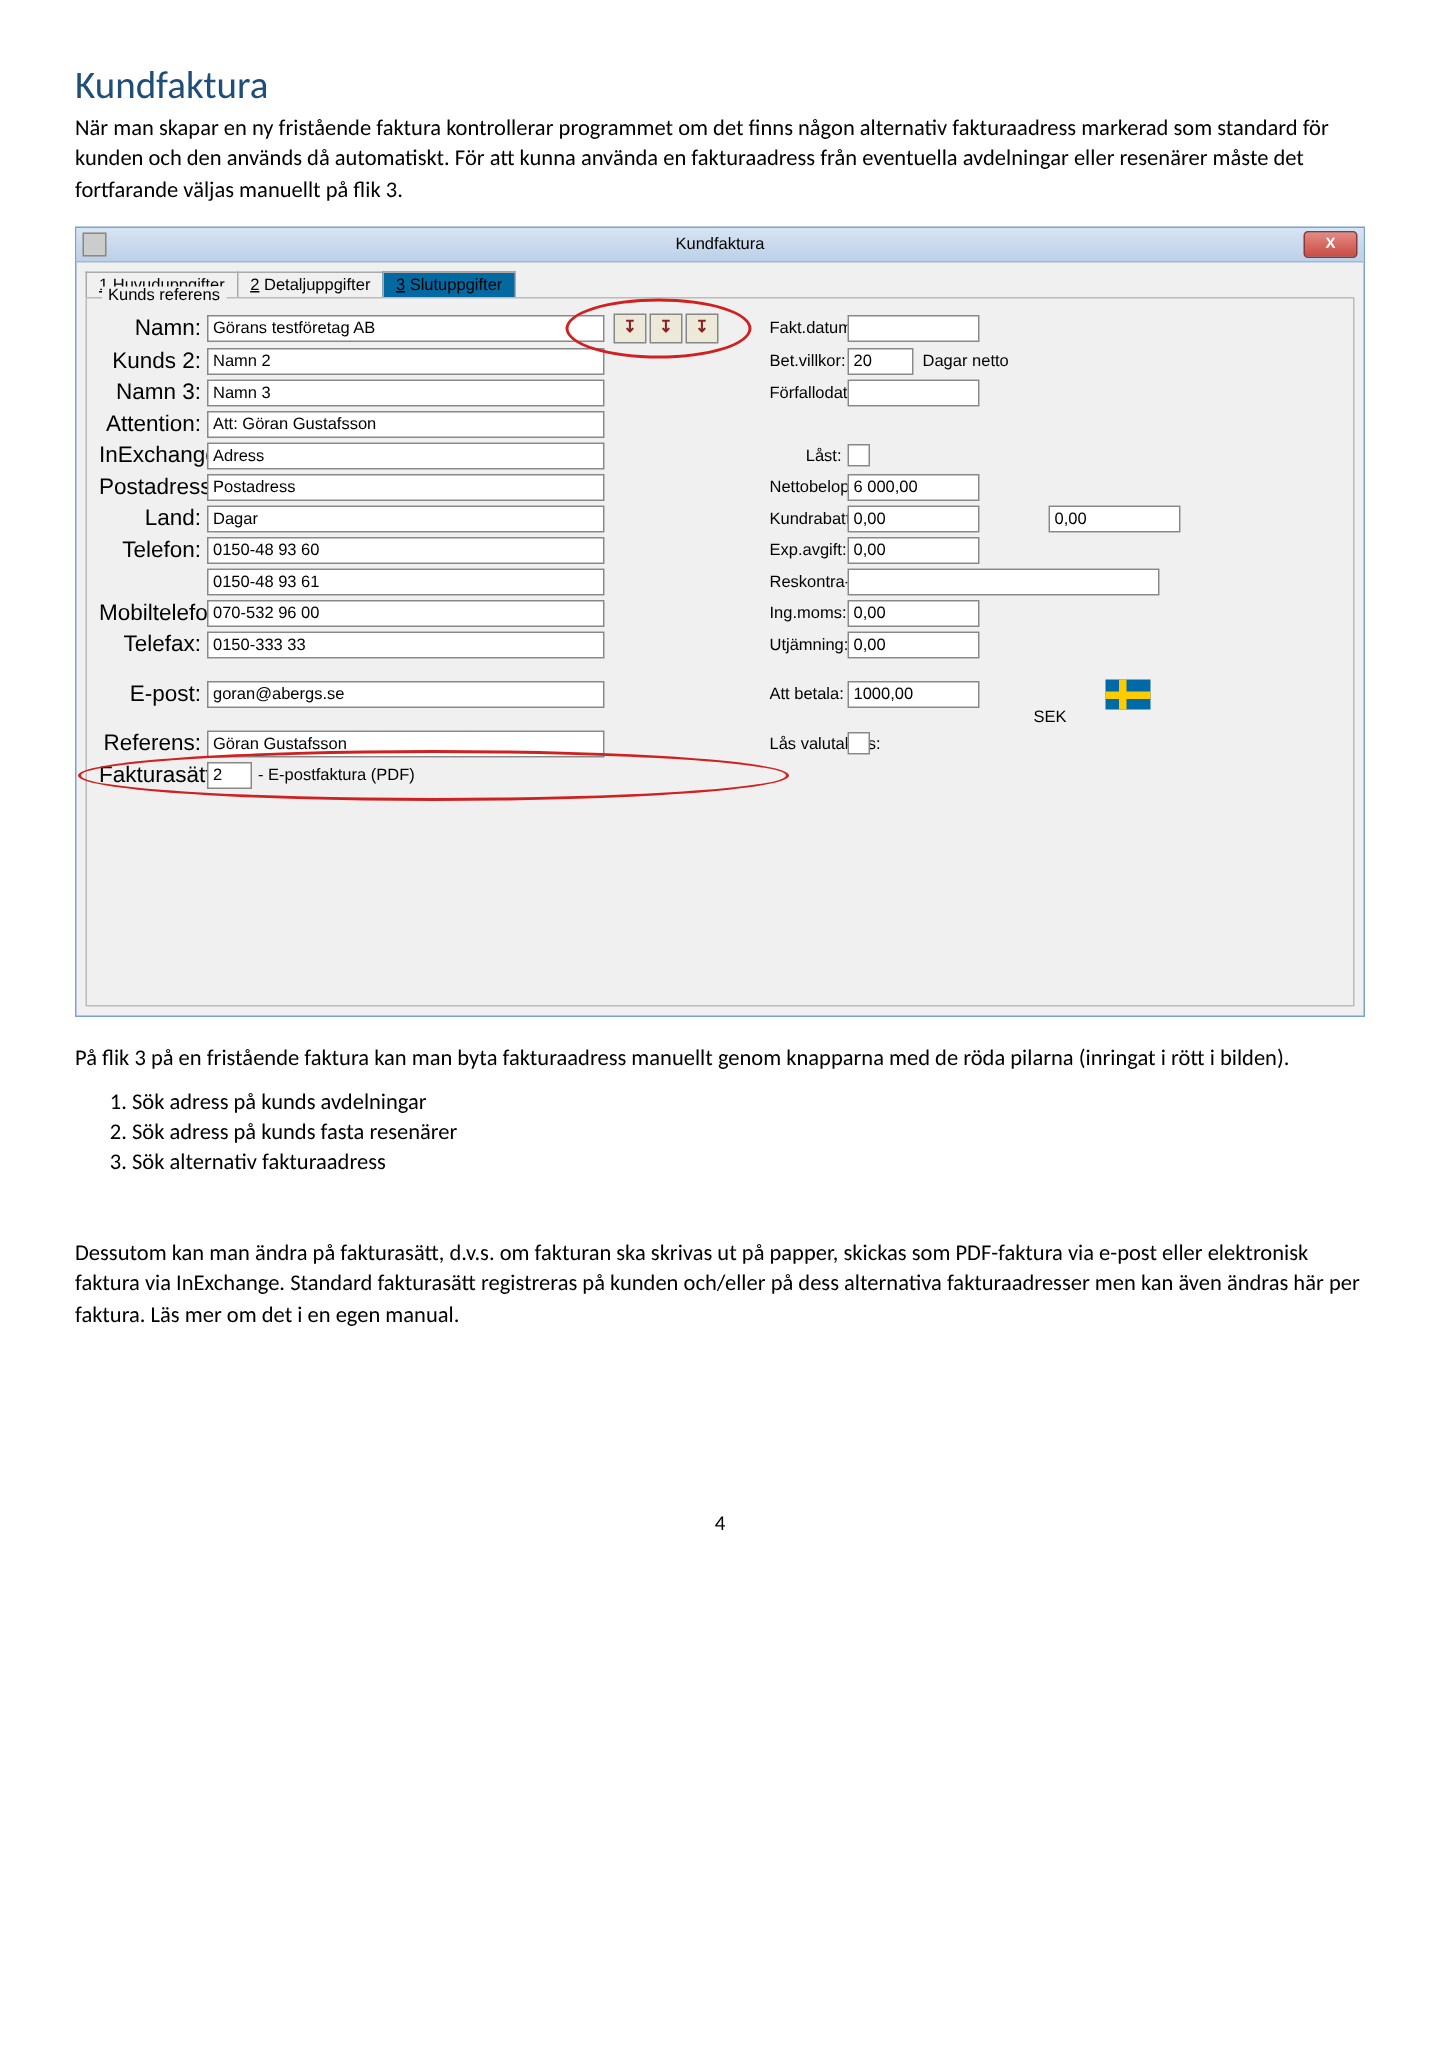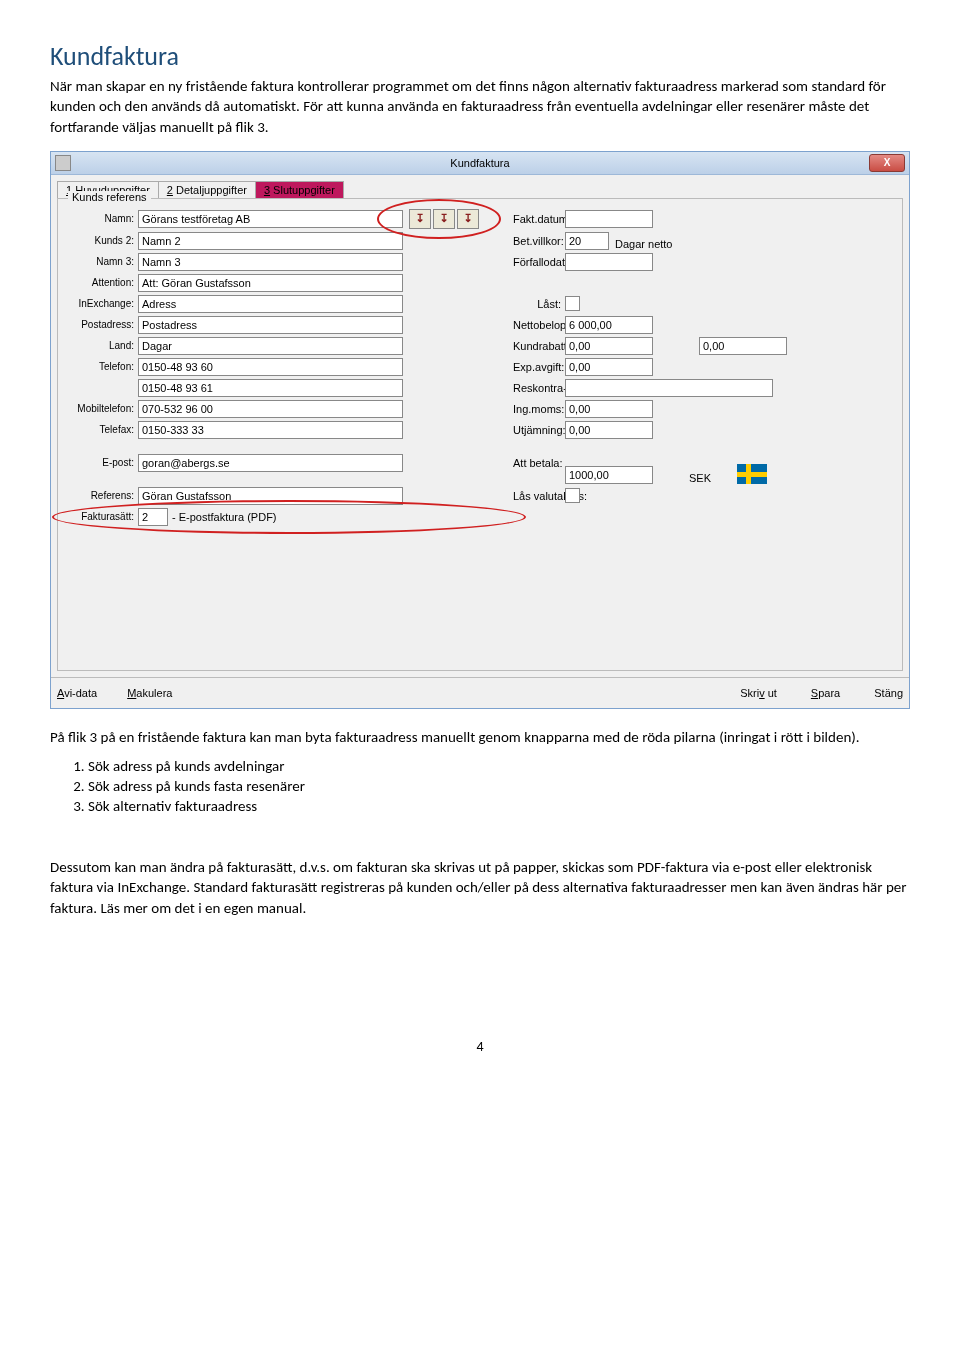--- a/index.html
+++ b/index.html
@@ -74,21 +74,21 @@
   }
   .tab {
     border: 1px solid #aaa;
     border-bottom: none;
     background: #f0f0f0;
     padding: 2px 8px;
     font-size: 11px;
     margin-right: -1px;
   }
   .tab.active {
-    background: #be185d;
+    background: #0369a1;
     position: relative;
     z-index: 2;
   }
   .tab u { text-decoration: underline; }
   .fieldset {
     border: 1px solid #bbb;
     margin: 0 6px 6px 6px;
     padding: 10px 8px 14px 8px;
     position: relative;
   }
@@ -101,21 +101,21 @@
   }
   .form-grid {
     display: grid;
     grid-template-columns: 72px 265px 110px 52px 1fr;
     row-gap: 3px;
     align-items: center;
   }
   .form-grid .lbl {
     text-align: right;
     padding-right: 4px;
-    font-size: 10px;
+    font-size: 15px;
     white-space: nowrap;
   }
   .form-grid .rlbl {
     text-align: right;
     padding-right: 4px;
     font-size: 11px;
     white-space: nowrap;
   }
   .txt {
     border: 1px solid #888;
@@ -190,21 +190,21 @@
   ol.doc-list {
     margin: 10px 0 14px 0;
     padding-left: 38px;
   }
   ol.doc-list li { margin: 2px 0; }
   .pagenum {
     text-align: center;
     margin-top: 120px;
     font-size: 14px;
   }
-  .r-cell { display:flex; align-items:flex-end; gap:6px; }
+  .r-cell { display:flex; align-items:center; gap:6px; }
   .blank-area { height: 130px; }
 </style>
 </head>
 <body>
 
 <h1 class="doc-heading">Kundfaktura</h1>
 <p class="doc-para">När man skapar en ny fristående faktura kontrollerar programmet om det finns någon alternativ fakturaadress markerad som standard för kunden och den används då automatiskt. För att kunna använda en fakturaadress från eventuella avdelningar eller resenärer måste det fortfarande väljas manuellt på flik 3.</p>
 
 <div class="app-window">
   <div class="titlebar">
@@ -348,31 +348,20 @@
         <div class="red-ellipse" style="left:-86px; top:-8px; width:470px; height:30px;"></div>
       </div>
       <div></div>
         <div></div>
         <div></div>
     </div>
 
     <div class="blank-area"></div>
   </div>
 
-  <div class="bottom-bar">
-    <div class="bb-left">
-      <span class="bb-item"><u>A</u><span>vi-data</span></span>
-      <span class="bb-item"><u>M</u><span>akulera</span></span>
-    </div>
-    <div class="bb-right">
-      <span class="bb-item"><span>Skri</span><u>v</u> ut</span>
-      <span class="bb-item"><u>S</u><span>para</span></span>
-      <span class="bb-item"><span>Stän</span><u>g</u></span>
-    </div>
-  </div>
 </div>
 
 <p class="doc-para">På flik 3 på en fristående faktura kan man byta fakturaadress manuellt genom knapparna med de röda pilarna (inringat i rött i bilden).</p>
 
 <ol class="doc-list">
   <li>Sök adress på kunds avdelningar</li>
   <li>Sök adress på kunds fasta resenärer</li>
   <li>Sök alternativ fakturaadress</li>
 </ol>
 

